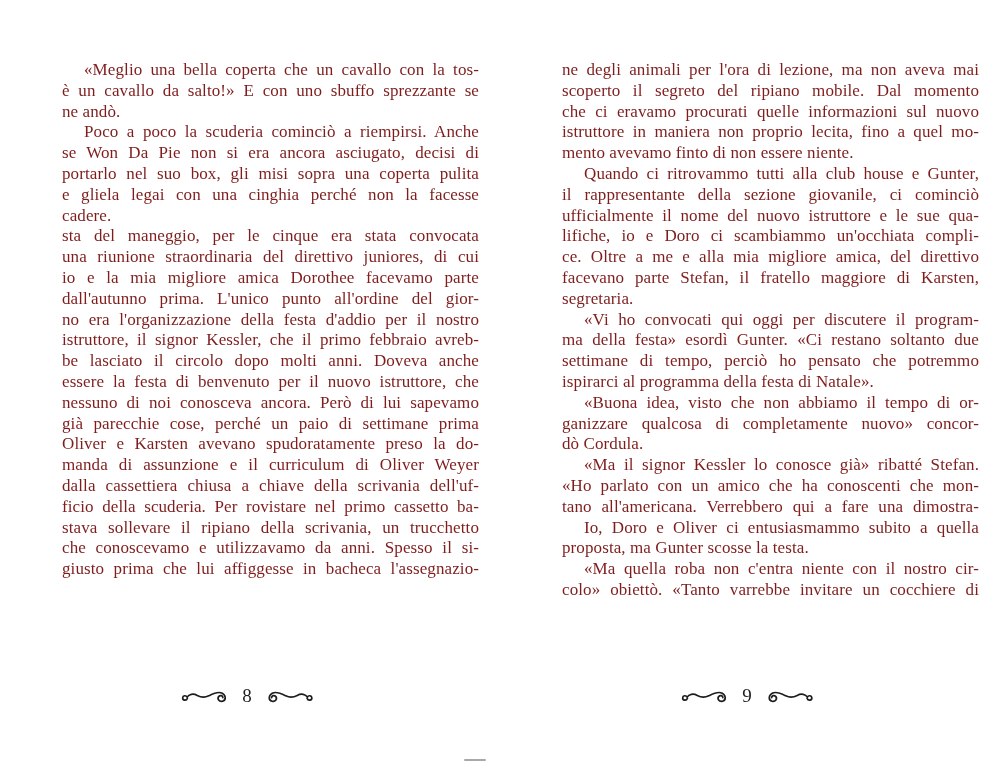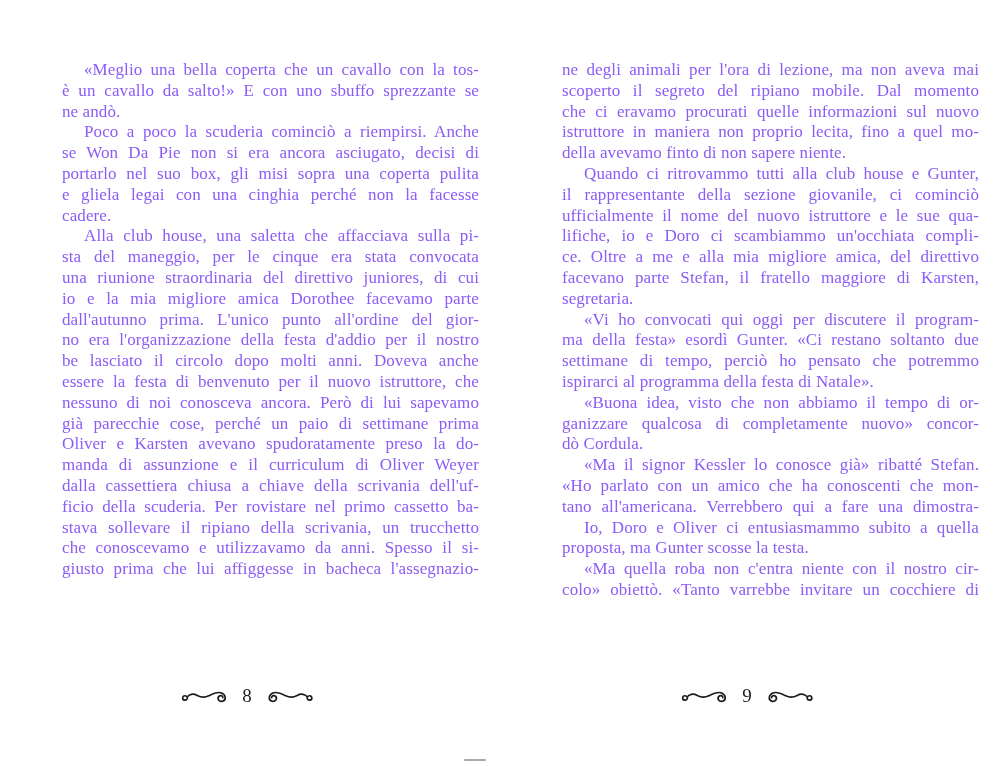--- a/index.html
+++ b/index.html
@@ -23,21 +23,21 @@
     width: 417px;
     height: 672px;
   }
   .page.left  { left: 62px; }
   .page.right { left: 562px; }
   .page-text {
     position: absolute;
     top: 0;
     left: 0;
     right: 0;
-    color: #8b5cf6;
+    color: #7f1d1d;
     font-size: 17px;
     line-height: 20.8px;
     letter-spacing: 0.1px;
   }
   .line {
     text-align: justify;
     text-align-last: justify;
   }
   .line.endline {
     text-align-last: left;
@@ -86,26 +86,26 @@
   <div class="page left">
     <div class="page-text">
         <div class="line indent">«Meglio una bella coperta che un cavallo con la tos-</div>
         <div class="line">è un cavallo da salto!» E con uno sbuffo sprezzante se</div>
         <div class="line endline">ne andò.</div>
         <div class="line indent">Poco a poco la scuderia cominciò a riempirsi. Anche</div>
         <div class="line">se Won Da Pie non si era ancora asciugato, decisi di</div>
         <div class="line">portarlo nel suo box, gli misi sopra una coperta pulita</div>
         <div class="line">e gliela legai con una cinghia perché non la facesse</div>
         <div class="line endline">cadere.</div>
-        <div class="line indent">Alla club house, una saletta che affacciava sulla pi-</div>
         <div class="line">sta del maneggio, per le cinque era stata convocata</div>
         <div class="line">una riunione straordinaria del direttivo juniores, di cui</div>
         <div class="line">io e la mia migliore amica Dorothee facevamo parte</div>
         <div class="line">dall'autunno prima. L'unico punto all'ordine del gior-</div>
         <div class="line">no era l'organizzazione della festa d'addio per il nostro</div>
+        <div class="line">istruttore, il signor Kessler, che il primo febbraio avreb-</div>
         <div class="line">be lasciato il circolo dopo molti anni. Doveva anche</div>
         <div class="line">essere la festa di benvenuto per il nuovo istruttore, che</div>
         <div class="line">nessuno di noi conosceva ancora. Però di lui sapevamo</div>
         <div class="line">già parecchie cose, perché un paio di settimane prima</div>
         <div class="line">Oliver e Karsten avevano spudoratamente preso la do-</div>
         <div class="line">manda di assunzione e il curriculum di Oliver Weyer</div>
         <div class="line">dalla cassettiera chiusa a chiave della scrivania dell'uf-</div>
         <div class="line">ficio della scuderia. Per rovistare nel primo cassetto ba-</div>
         <div class="line">stava sollevare il ripiano della scrivania, un trucchetto</div>
         <div class="line">che conoscevamo e utilizzavamo da anni. Spesso il si-</div>
@@ -121,21 +121,21 @@
       </svg>
     </div>
   </div>
 
   <div class="page right">
     <div class="page-text">
         <div class="line">ne degli animali per l'ora di lezione, ma non aveva mai</div>
         <div class="line">scoperto il segreto del ripiano mobile. Dal momento</div>
         <div class="line">che ci eravamo procurati quelle informazioni sul nuovo</div>
         <div class="line">istruttore in maniera non proprio lecita, fino a quel mo-</div>
-        <div class="line endline">della avevamo finto di non sapere niente.</div>
+        <div class="line endline">mento avevamo finto di non essere niente.</div>
         <div class="line indent">Quando ci ritrovammo tutti alla club house e Gunter,</div>
         <div class="line">il rappresentante della sezione giovanile, ci cominciò</div>
         <div class="line">ufficialmente il nome del nuovo istruttore e le sue qua-</div>
         <div class="line">lifiche, io e Doro ci scambiammo un'occhiata compli-</div>
         <div class="line">ce. Oltre a me e alla mia migliore amica, del direttivo</div>
         <div class="line">facevano parte Stefan, il fratello maggiore di Karsten,</div>
         <div class="line endline">segretaria.</div>
         <div class="line indent">«Vi ho convocati qui oggi per discutere il program-</div>
         <div class="line">ma della festa» esordì Gunter. «Ci restano soltanto due</div>
         <div class="line">settimane di tempo, perciò ho pensato che potremmo</div>

